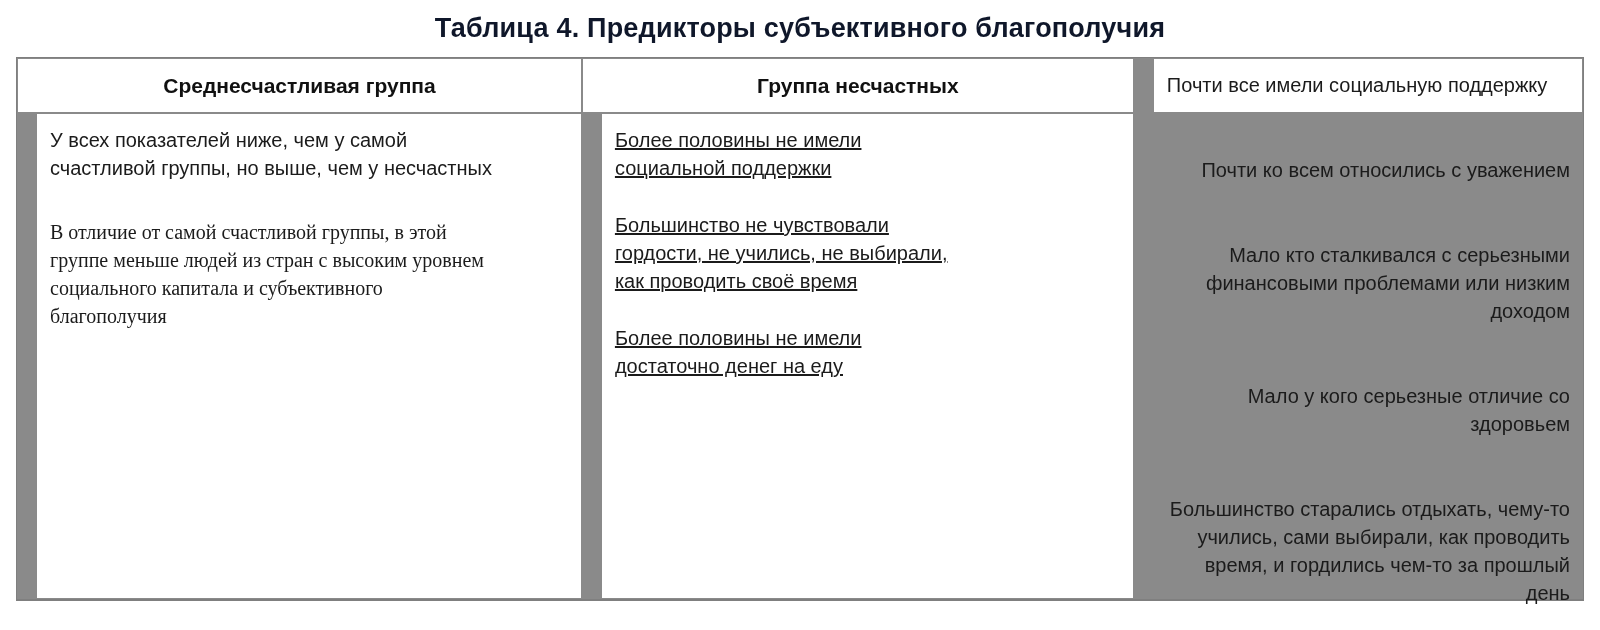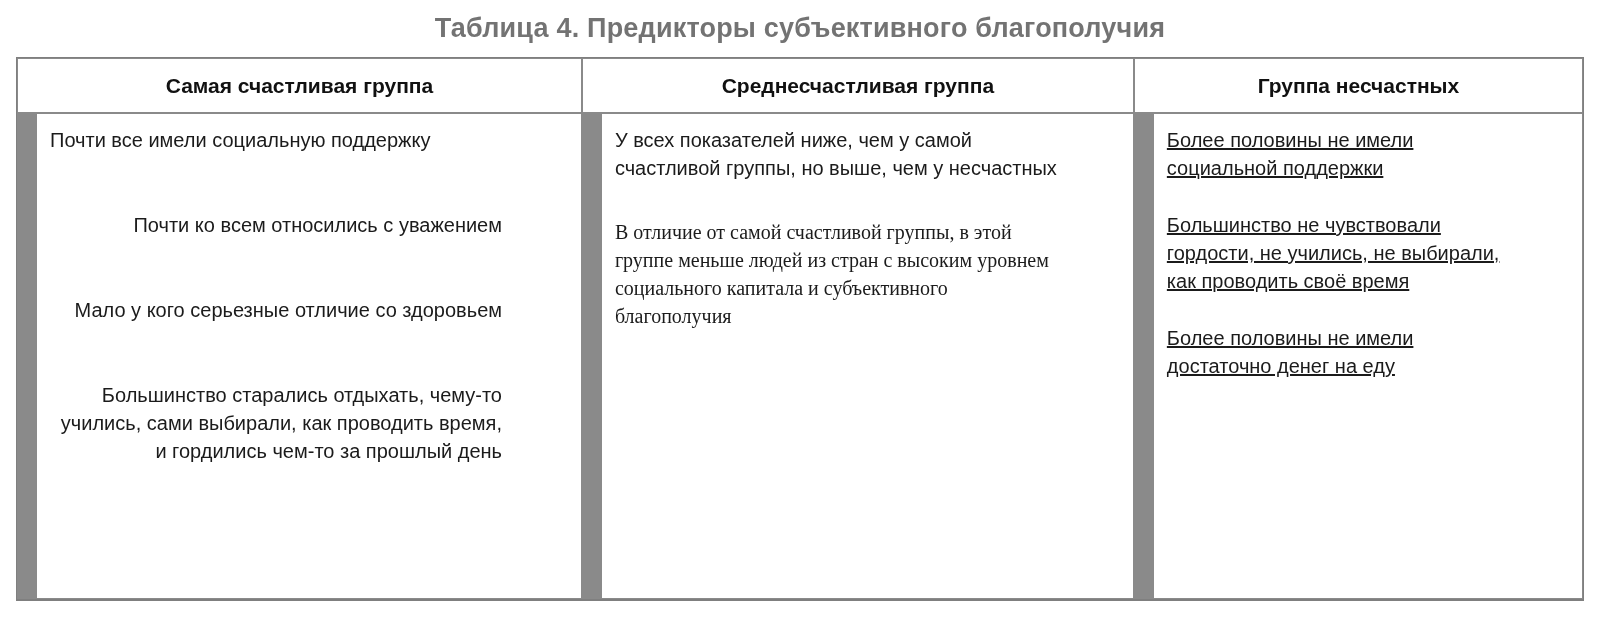--- a/index.html
+++ b/index.html
@@ -17,21 +17,21 @@
     height: 630px;
     box-sizing: border-box;
   }
   .title {
     margin: 0;
     padding-top: 13px;
     text-align: center;
     font-size: 27px;
     line-height: 30px;
     font-weight: bold;
-    color: #737373;
+    color: #0f172a;
     letter-spacing: 0.2px;
   }
   .table-grid {
     margin: 14px 16px 0 16px;
     background: #8a8a8a;            
     border: 1px solid #7f7f7f;
     border-bottom-width: 2px;
     padding: 1px;
     display: grid;
     grid-template-columns: 564fr 551fr 448fr;
@@ -69,32 +69,32 @@
 </style>
 </head>
 <body>
 
 <div class="page">
 
   <h1 class="title">Таблица 4. Предикторы субъективного благополучия</h1>
 
   <div class="table-grid">
 
-    <div class="cell cell-header">Самая счастливая группа</div>
 
     <div class="cell cell-header">Среднесчастливая группа</div>
 
     <div class="cell cell-header">Группа несчастных</div>
 
     <div class="cell cell-body col-a">
 
         <p>Почти все имели социальную поддержку</p>
 
         <p>Почти ко всем относились с уважением</p>
 
+        <p>Мало кто сталкивался с серьезными финансовыми проблемами или низким доходом</p>
 
         <p>Мало у кого серьезные отличие со здоровьем</p>
 
         <p>Большинство старались отдыхать, чему-то учились, сами выбирали, как проводить время, и гордились чем-то за прошлый день</p>
       </div>
 
     <div class="cell cell-body col-b">
 
         <p>У всех показателей ниже, чем у самой счастливой группы, но выше, чем у несчастных</p>
 

